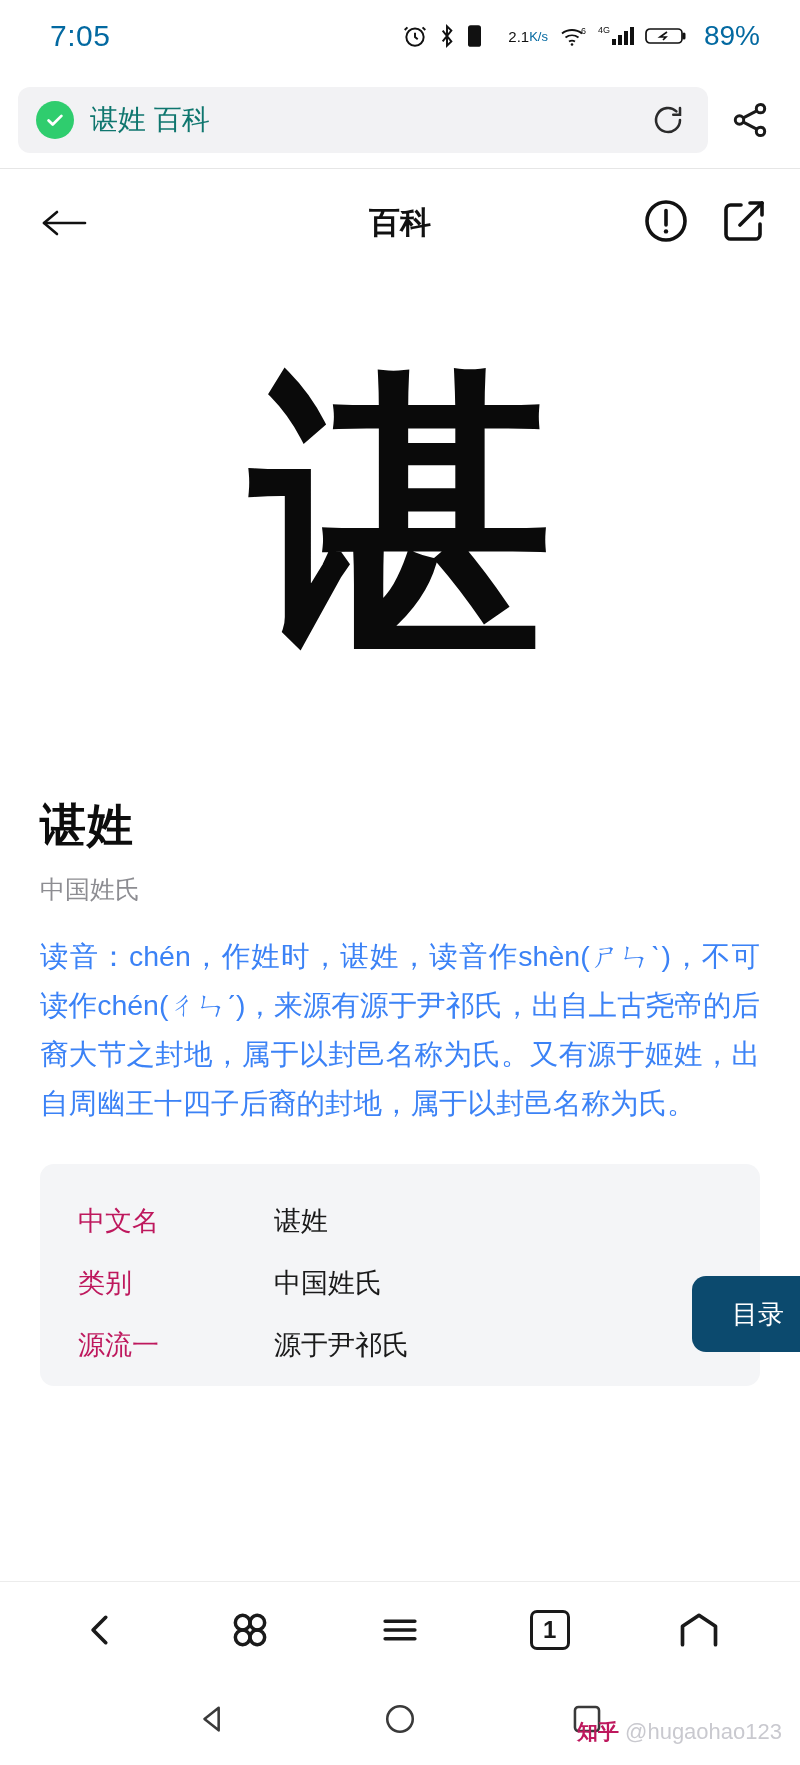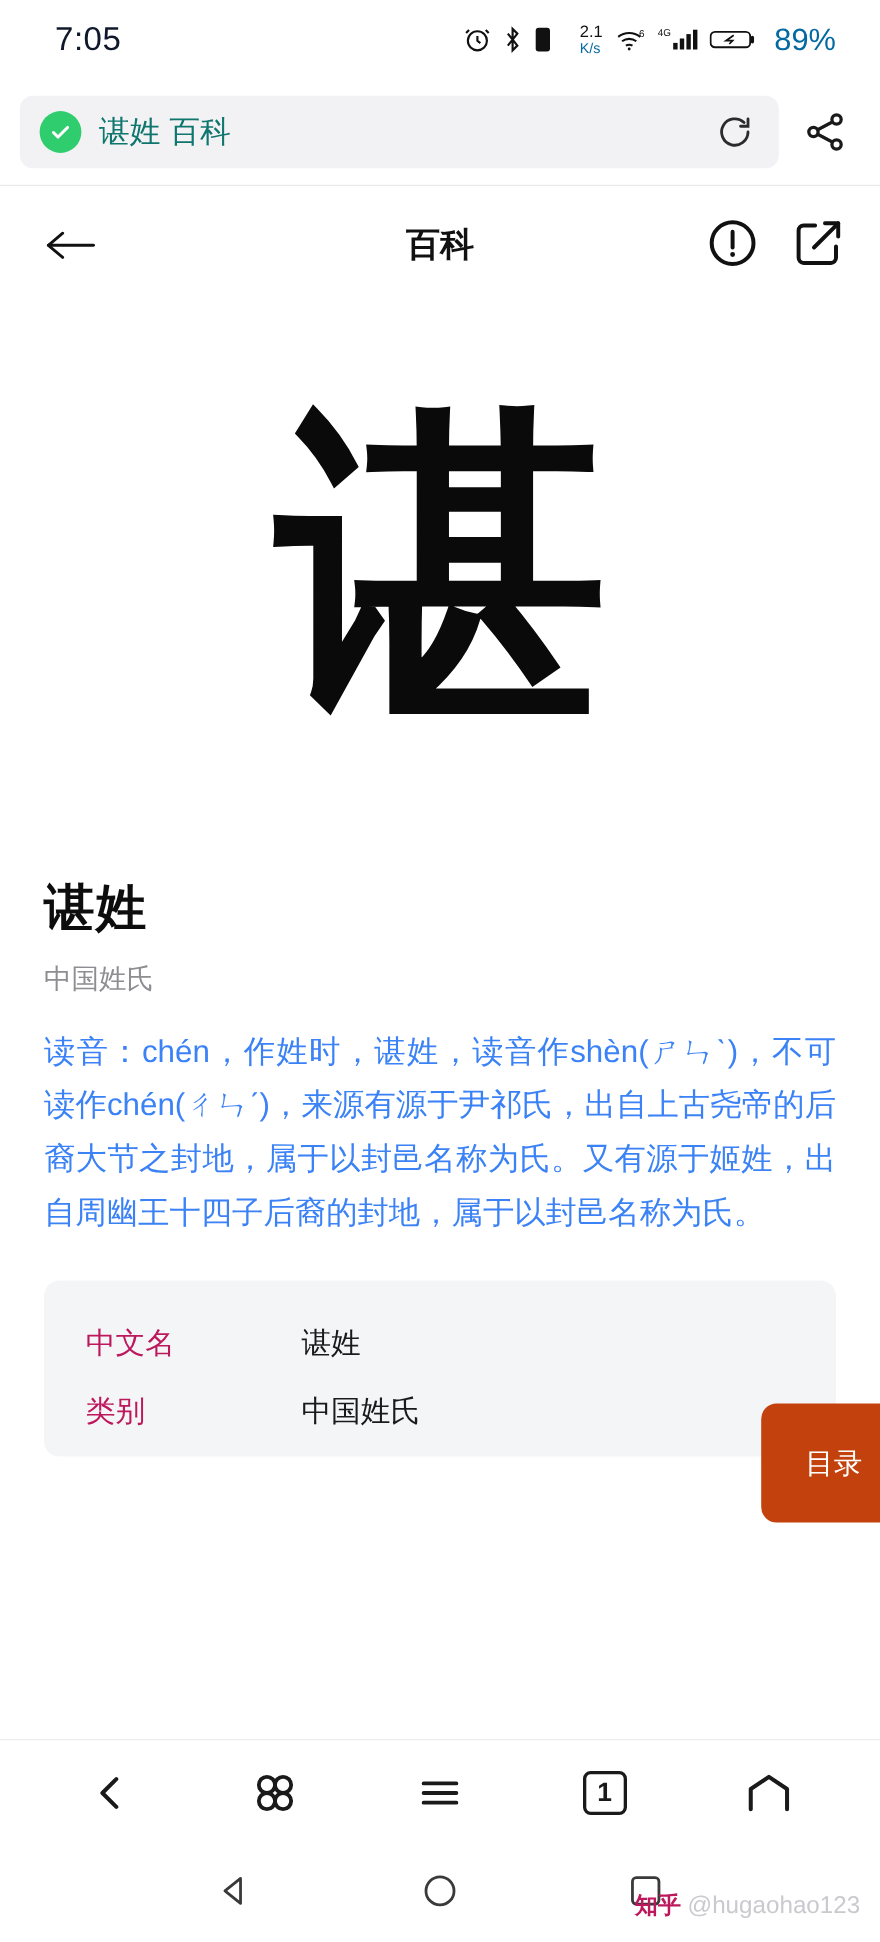--- a/index.html
+++ b/index.html
@@ -16,32 +16,33 @@
   .status-bar {
     height: 72px;
     display: flex;
     align-items: center;
     justify-content: space-between;
     padding: 0 40px 0 50px;
     background: #ffffff;
   }
   .status-time {
     font-size: 30px;
-    color: #0f172a;
+    color: #0369a1;
     letter-spacing: 0.5px;
   }
   .status-icons {
     display: flex;
     align-items: center;
     gap: 9px;
   }
   .status-icons svg { display: block; }
   .net-speed {
     display: flex;
-    flex-direction: column;
+    flex-direction: row;
+    align-items: center;
     line-height: 1;
     margin-right: 2px;
     margin-left: 16px;
   }
   .net-speed .v { font-size: 15px; color: #111; }
   .net-speed .u { font-size: 13px; color: #0369a1; }
   .batt-pct {
     font-size: 28px;
     color: #0369a1;
     margin-left: 6px;
@@ -177,22 +178,22 @@
   .info-val {
     font-size: 27px;
     color: #1a1a1a;
   }
 
   .toc-button {
     position: absolute;
     right: -40px;
     top: 112px;
     width: 108px;
-    height: 108px;
-    background: #c2410c;
+    height: 76px;
+    background: #0c4a6e;
     border-radius: 14px 0 0 14px;
     color: #fff;
     font-size: 26px;
     display: flex;
     align-items: center;
     justify-content: center;
     padding-left: 24px;
   }
 
   
@@ -365,20 +366,24 @@
 
   <div class="info-card">
     <div class="info-row">
       <div class="info-key">中文名</div>
       <div class="info-val">谌姓</div>
     </div>
     <div class="info-row">
       <div class="info-key">类别</div>
       <div class="info-val">中国姓氏</div>
     </div>
+    <div class="info-row">
+      <div class="info-key">源流一</div>
+      <div class="info-val">源于尹祁氏</div>
+    </div>
     <div class="toc-button">目录</div>
   </div>
 
 </div>
 
 <div class="browser-bar">
   <div class="tb">
     <svg width="38" height="38" viewBox="0 0 24 24" fill="none" stroke="#1a1a1a" stroke-width="2.3" stroke-linecap="round" stroke-linejoin="round">
       <path d="M15 4 7 12l8 8"></path>
     </svg>

